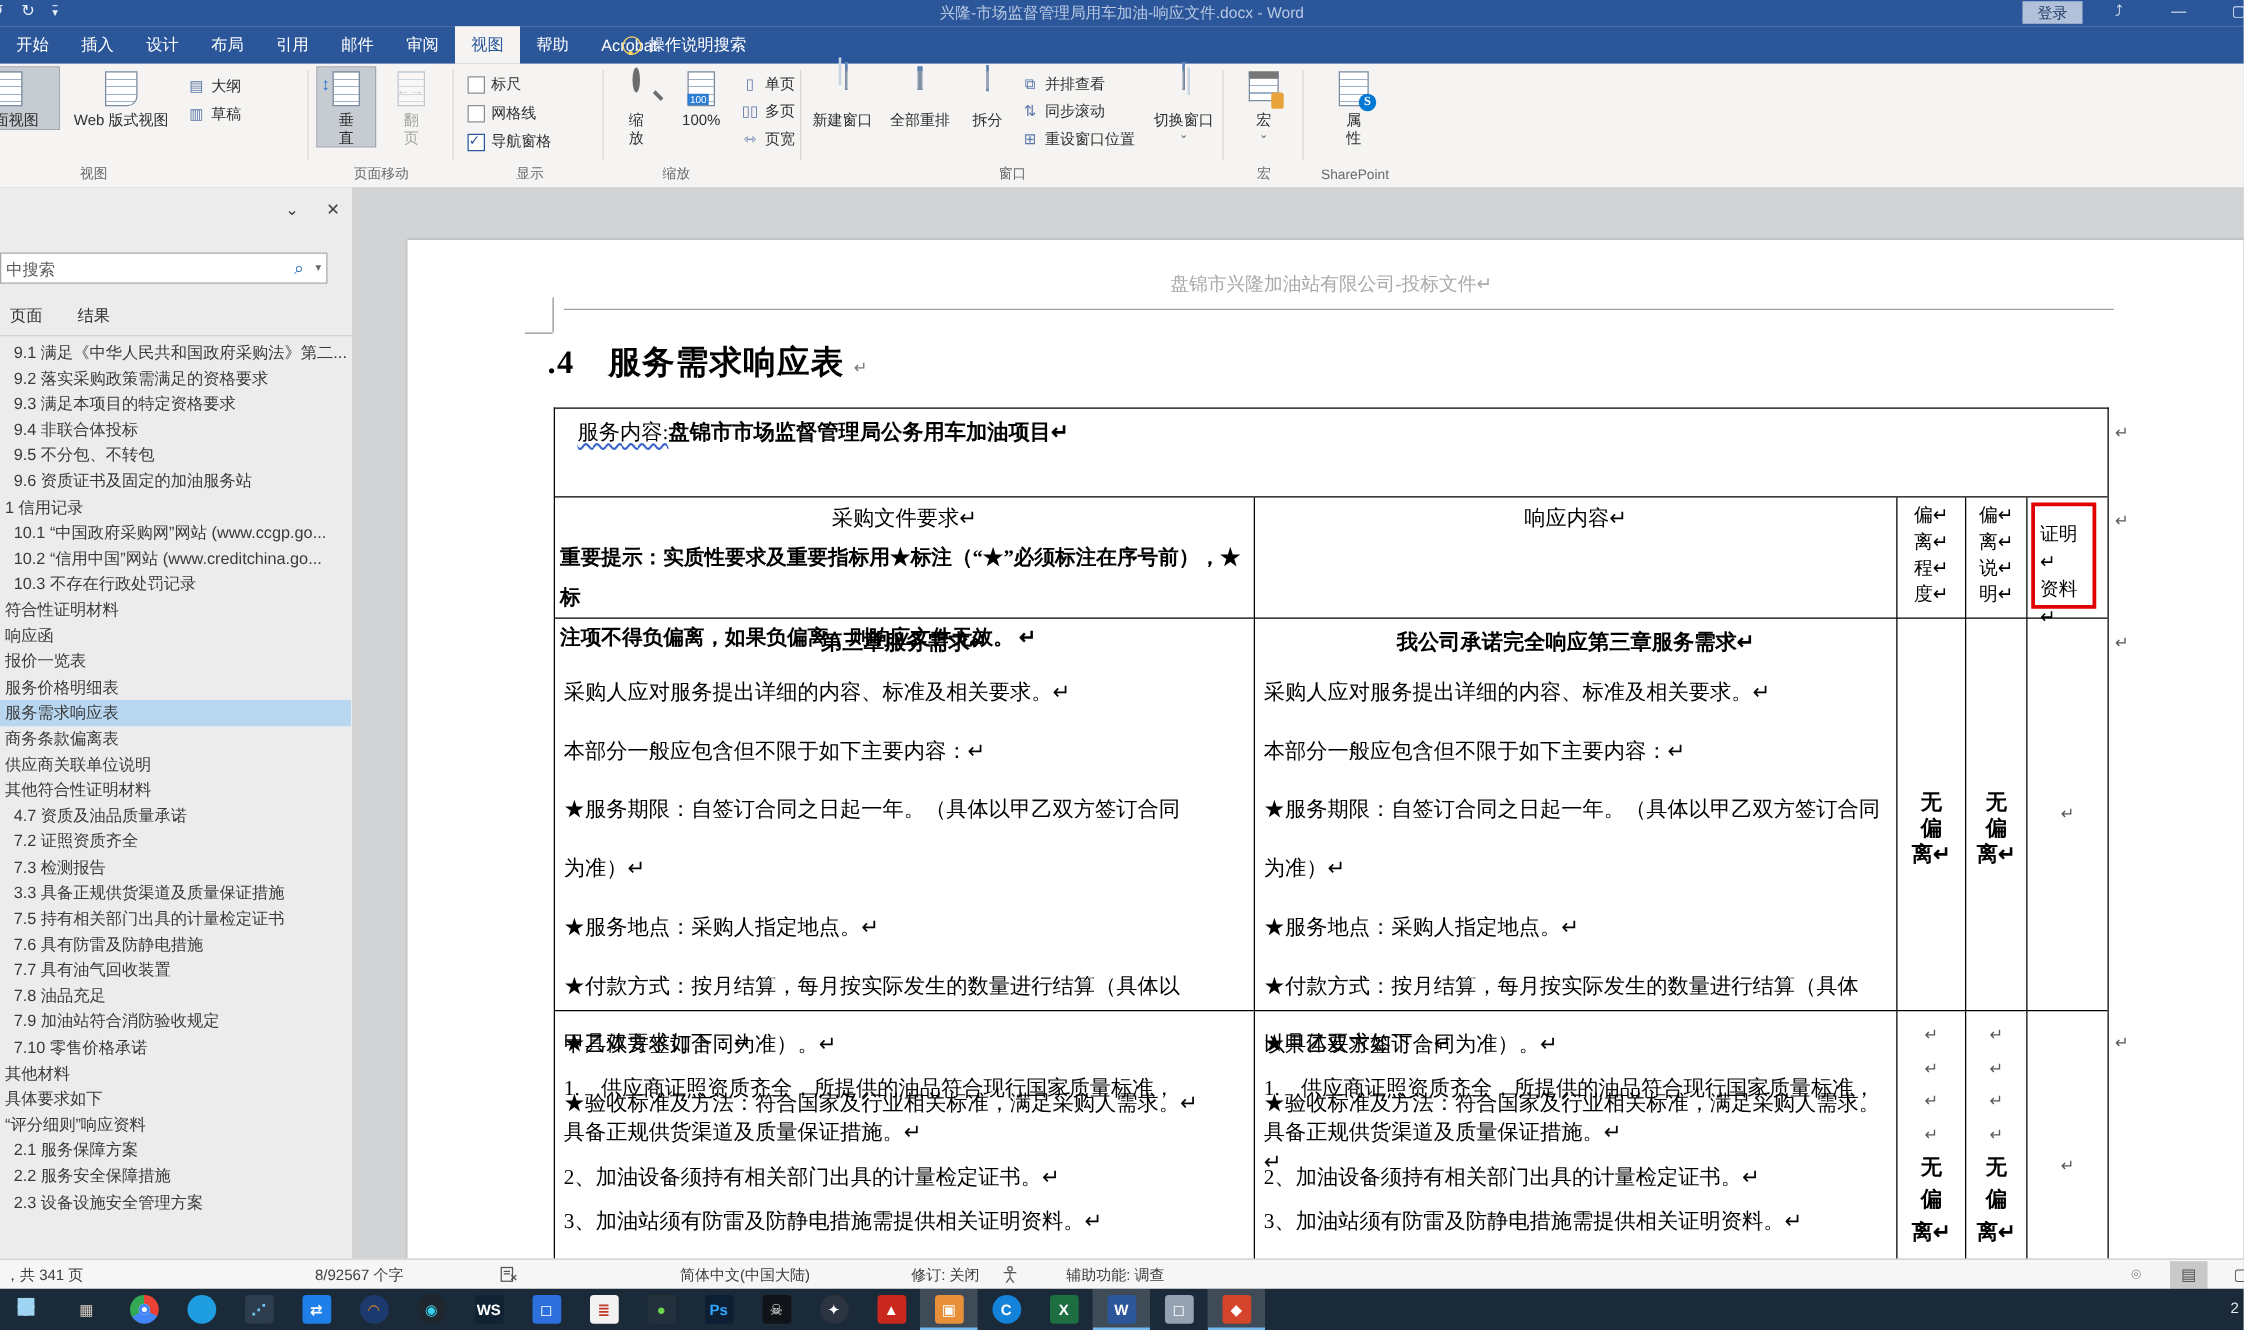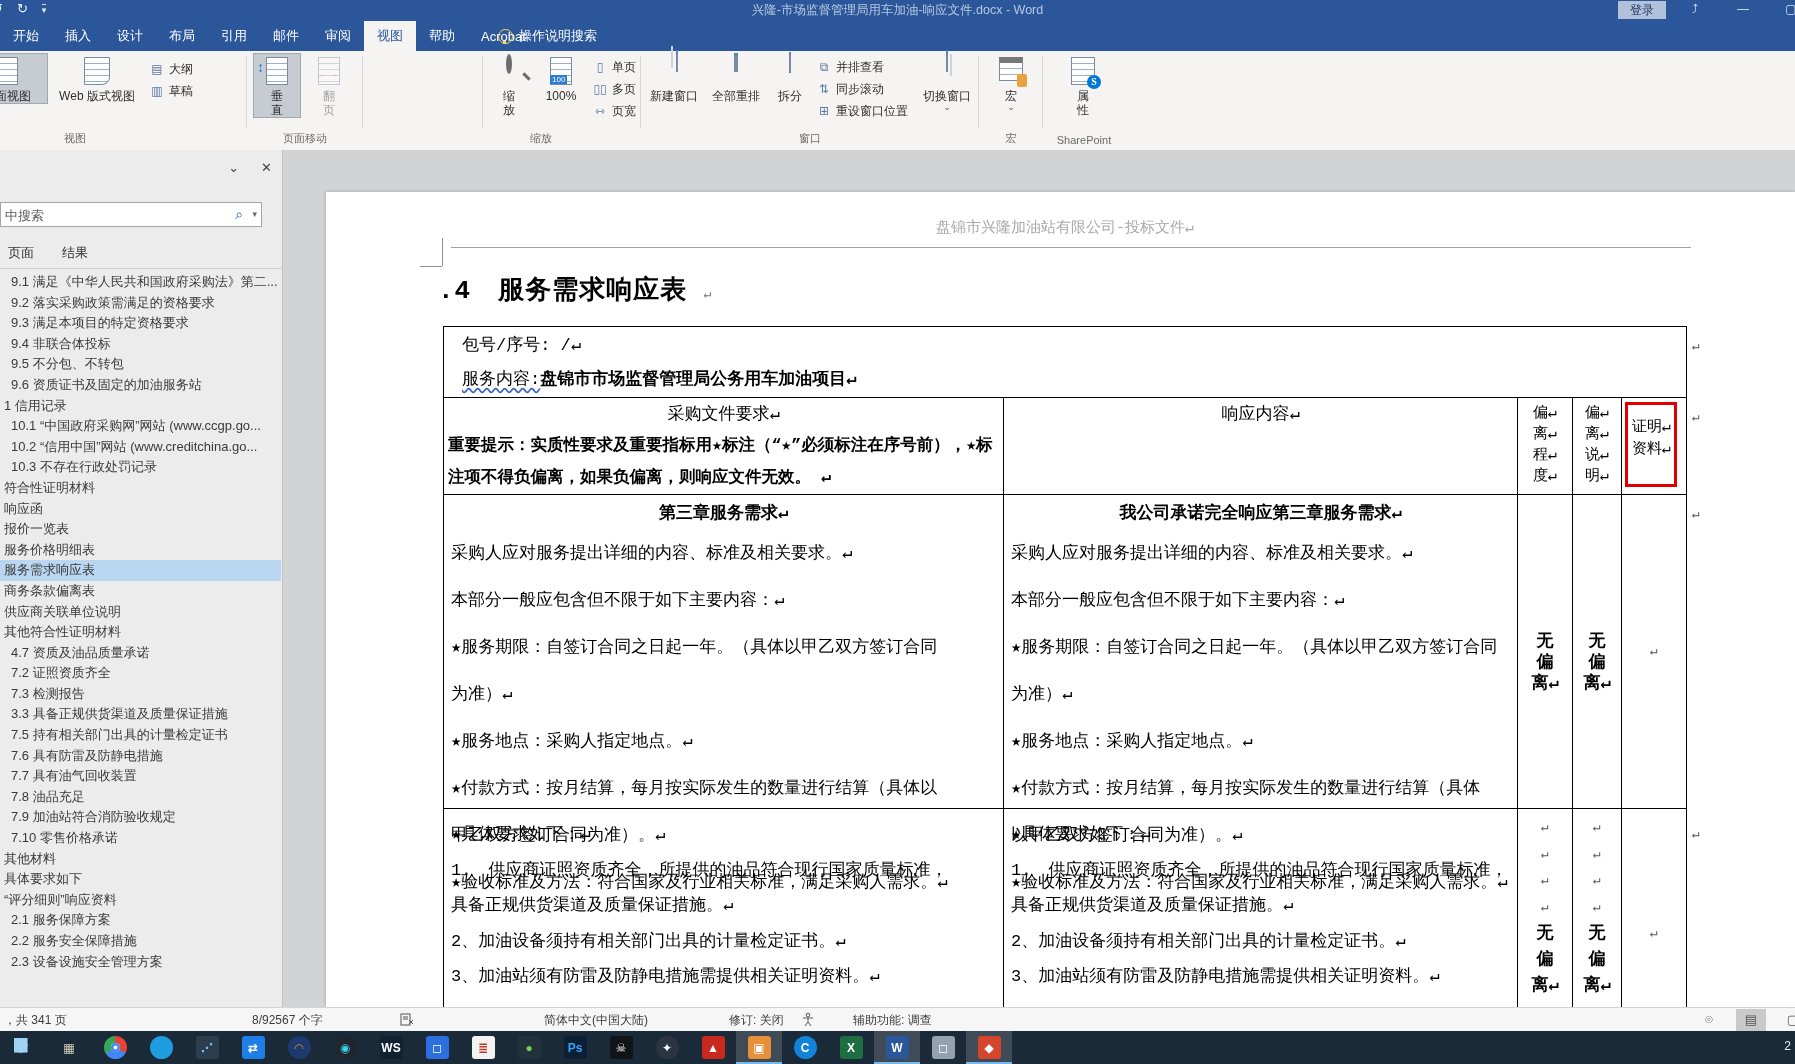--- a/index.html
+++ b/index.html
@@ -57,21 +57,21 @@
   #navsearch .car{position:absolute;right:4px;top:6px;color:#666;font-size:9px}
   #navtabs{position:absolute;left:8px;top:94px;display:flex;gap:28px;font-size:13px;color:#333}
   #navlist{position:absolute;left:0;top:122px;right:1px;bottom:0;overflow:hidden;font-size:13px;color:#3a3a3a}
   .navitem{height:20.6px;line-height:20.6px;padding-left:4px;white-space:nowrap;overflow:hidden}
   .navitem.indent{padding-left:11px}
   .navitem.selected{background:#b9d7f1}
 
   
   #docarea{position:absolute;left:283px;top:150px;right:0;height:857px;background:#d2d3d5;overflow:hidden}
   #page{position:absolute;left:43px;top:42px;width:1469px;height:815px;background:#fff;box-shadow:0 0 3px rgba(0,0,0,.25)}
-  .serif{font-family:Liberation Mono, monospace}
+  .serif{font-family:Liberation Serif, serif}
   #dochdr{position:absolute;left:117px;width:1244px;top:26px;text-align:center;color:#a9a9a9;font-size:15px}
   #hdrline{position:absolute;left:125px;width:1240px;top:55px;height:1px;background:#9f9f9f}
   .cmark-v{position:absolute;left:116px;top:46px;width:1px;height:28px;background:#8f8f8f}
   .cmark-h{position:absolute;left:94px;top:74px;width:22px;height:1px;background:#8f8f8f}
   #docheading{position:absolute;left:112px;top:80px;font-size:26px;font-weight:bold;color:#000;letter-spacing:1px}
   #docheading .pmark{font-size:13px;color:#777;font-weight:normal}
 
   #dtable{position:absolute;left:117px;top:134px;width:1244px;height:681px;border:1px solid #000;border-bottom:none;box-sizing:border-box}
   .cell{position:absolute;box-sizing:border-box;border-color:#000;border-style:solid;border-width:0;font-size:17px;color:#000}
   .bb{border-bottom-width:1px}.bl{border-left-width:1px}
@@ -209,20 +209,38 @@
           <span class="pagegl"></span>
           <span style="position:absolute;left:4px;top:10px;color:#888;font-size:11px">←→</span>
         </span>
       <span class="lbl">翻
 页</span>
     </div>
     <div class="glabel">页面移动</div>
   </div>
   <div class="gsep" style="left:362px"></div>
 
+  <div class="group" style="left:368px;width:112px">
+    <div class="smallstack" style="left:6px;top:6px">
+
+    <label class="chk">
+        <span class="box"></span>
+          <span>标尺</span>
+      </label>
+        <label class="chk">
+        <span class="box"></span>
+          <span>网格线</span>
+      </label>
+        <label class="chk checked">
+        <span class="box"></span>
+          <span>导航窗格</span>
+      </label>
+      </div>
+    <div class="glabel">显示</div>
+  </div>
   <div class="gsep" style="left:482px"></div>
 
   <div class="group" style="left:486px;width:152px">
     <div class="bigbtn" style="left:0;width:46px">
       <span class="bicon"><span class="magn"></span></span>
       <span class="lbl">缩
 放</span>
     </div>
     <div class="bigbtn" style="left:48px;width:54px">
       <span class="bicon">
@@ -375,21 +393,20 @@
     <div class="cmark-v"></div>
     <div class="cmark-h"></div>
     <div id="docheading" class="serif">
       <span>.4</span> <span>服务需求响应表</span>
       <span class="pmark">↵</span>
     </div>
 
     <div id="dtable" class="serif">
 
       <div class="cell bb" style="left:0;top:0;width:1242px;height:71px;line-height:34px;padding:2px 0 0 18px">
-        <div>包号/序号: /↵</div>
         <div>
           <span class="wavy">服务内容:</span><b>盘锦市市场监督管理局公务用车加油项目↵</b>
         </div>
       </div>
 
       <div class="cell bb" style="left:0;top:71px;width:559px;height:97px">
         <div style="text-align:center;line-height:30px;padding-top:2px">采购文件要求↵</div>
         <div class="pre" style="font-weight:bold;line-height:32px;padding:0 4px;font-size:16.5px">重要提示：实质性要求及重要指标用★标注（“★”必须标注在序号前），★标
 注项不得负偏离，如果负偏离，则响应文件无效。 ↵</div>
       </div>

